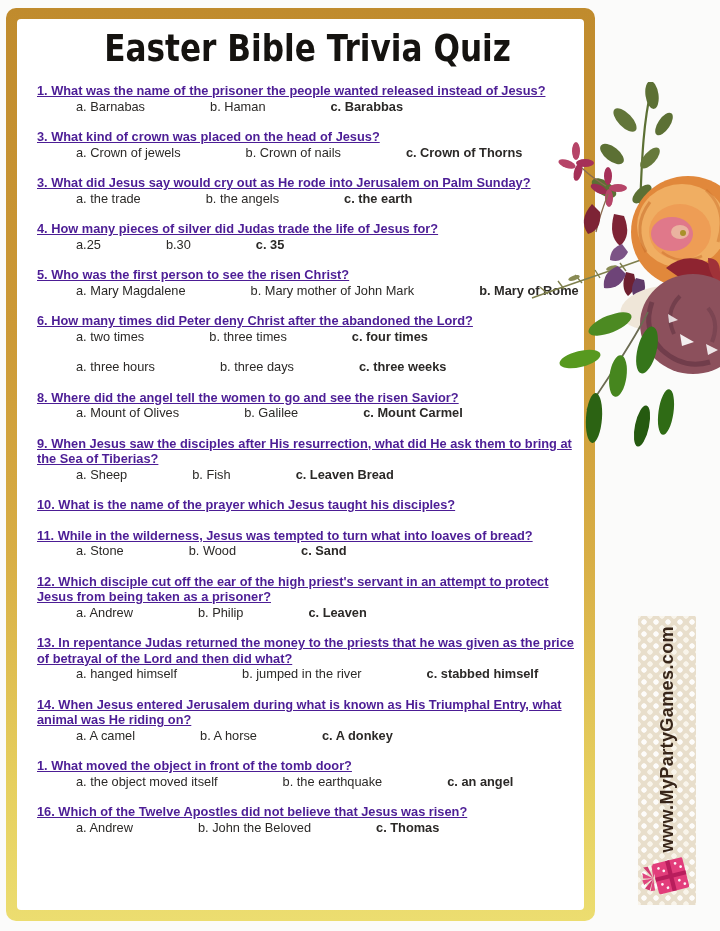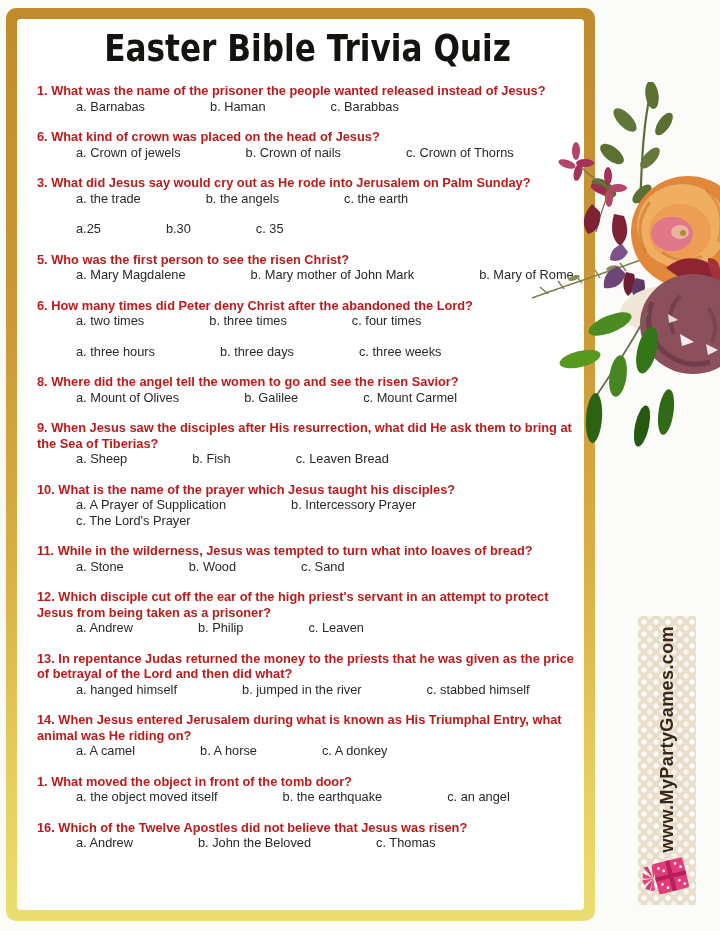--- a/index.html
+++ b/index.html
@@ -8,24 +8,24 @@
   .frame{position:absolute;left:6px;top:8px;right:5px;bottom:10px;
          background:linear-gradient(180deg,#c08b2d 0%,#cc9936 35%,#d8ae45 60%,#e6cf5e 85%,#ecdd70 100%);
          border-radius:10px;padding:11px;box-sizing:border-box;}
   .content{background:#ffffff;width:100%;height:100%;border-radius:4px;box-sizing:border-box;
            padding:4px 0 0 20px;position:relative;}
   h1.title{margin:2px 0 12px 0;text-align:center;font-size:38px;line-height:46px;font-weight:bold;
            color:#151310;letter-spacing:0px;transform:scaleX(.82);transform-origin:47% 50%;
            font-family:"DejaVu Sans",sans-serif;white-space:nowrap;}
   .questions{max-width:628px;}
   .q{margin-bottom:15px;}
-  .q-text{font-weight:bold;font-size:12.8px;line-height:15.5px;color:#b91c1c;}
+  .q-text{font-weight:bold;font-size:12.8px;line-height:15.5px;color:#4c1d95;text-decoration:underline;}
   .q-opts{font-size:12.8px;line-height:15.5px;color:#2b2927;}
   .q-opts .opt{display:inline-block;margin-right:26px;margin-left:39px;}
-  .q-opts .opt:last-child{margin-right:0;}
+  .q-opts .opt:last-child{margin-right:0;font-weight:bold;}
   
   .strip{position:absolute;left:638px;top:616px;width:58px;height:289px;z-index:4;
          background-color:#e8decb;
          background-image:radial-gradient(circle,rgba(255,255,255,.9) 2.4px,transparent 3px),
                           radial-gradient(circle,rgba(255,252,246,.75) 2.4px,transparent 3px);
          background-size:12px 12px;background-position:0 0,6px 6px;
          display:flex;flex-direction:column;align-items:center;justify-content:space-between;
          padding:10px 0 5px;box-sizing:border-box;}
   .url-wrap{flex:1;display:flex;align-items:center;justify-content:center;}
   .url{writing-mode:vertical-rl;transform:rotate(180deg);
@@ -39,30 +39,31 @@
   <div class="frame">
     <div class="content">
       <h1 class="title">Easter Bible Trivia Quiz</h1>
       <div class="questions" id="questions">
   <div class="q">
     <div class="q-text">1. What was the name of the prisoner the people wanted released instead of Jesus?</div>
     <div class="q-opts"><span class="opt">a. Barnabas</span><span class="opt">b. Haman</span><span class="opt">c. Barabbas</span></div>
   </div>
 
   <div class="q">
-    <div class="q-text">6. What kind of crown was placed on the head of Jesus?</div>
+    <div class="q-text">3. What kind of crown was placed on the head of Jesus?</div>
     <div class="q-opts"><span class="opt">a. Crown of jewels</span><span class="opt">b. Crown of nails</span><span class="opt">c. Crown of Thorns</span></div>
   </div>
 
   <div class="q">
     <div class="q-text">3. What did Jesus say would cry out as He rode into Jerusalem on Palm Sunday?</div>
     <div class="q-opts"><span class="opt">a. the trade</span><span class="opt">b. the angels</span><span class="opt">c. the earth</span></div>
   </div>
 
   <div class="q">
+    <div class="q-text">4. How many pieces of silver did Judas trade the life of Jesus for?</div>
     <div class="q-opts"><span class="opt">a.25</span><span class="opt">b.30</span><span class="opt">c. 35</span></div>
   </div>
 
   <div class="q">
     <div class="q-text">5. Who was the first person to see the risen Christ?</div>
     <div class="q-opts"><span class="opt">a. Mary Magdalene</span><span class="opt">b. Mary mother of John Mark</span><span class="opt">b. Mary of Rome</span></div>
   </div>
 
   <div class="q">
     <div class="q-text">6. How many times did Peter deny Christ after the abandoned the Lord?</div>
@@ -78,21 +79,20 @@
     <div class="q-opts"><span class="opt">a. Mount of Olives</span><span class="opt">b. Galilee</span><span class="opt">c. Mount Carmel</span></div>
   </div>
 
   <div class="q">
     <div class="q-text">9. When Jesus saw the disciples after His resurrection, what did He ask them to bring at the Sea of Tiberias?</div>
     <div class="q-opts"><span class="opt">a. Sheep</span><span class="opt">b. Fish</span><span class="opt">c. Leaven Bread</span></div>
   </div>
 
   <div class="q">
     <div class="q-text">10. What is the name of the prayer which Jesus taught his disciples?</div>
-    <div class="q-opts"><span class="opt">a. A Prayer of Supplication</span><span class="opt">b. Intercessory Prayer</span><span class="opt">c. The Lord's Prayer</span></div>
   </div>
 
   <div class="q">
     <div class="q-text">11. While in the wilderness, Jesus was tempted to turn what into loaves of bread?</div>
     <div class="q-opts"><span class="opt">a. Stone</span><span class="opt">b. Wood</span><span class="opt">c. Sand</span></div>
   </div>
 
   <div class="q">
     <div class="q-text">12. Which disciple cut off the ear of the high priest's servant in an attempt to protect Jesus from being taken as a prisoner?</div>
     <div class="q-opts"><span class="opt">a. Andrew</span><span class="opt">b. Philip</span><span class="opt">c. Leaven</span></div>

